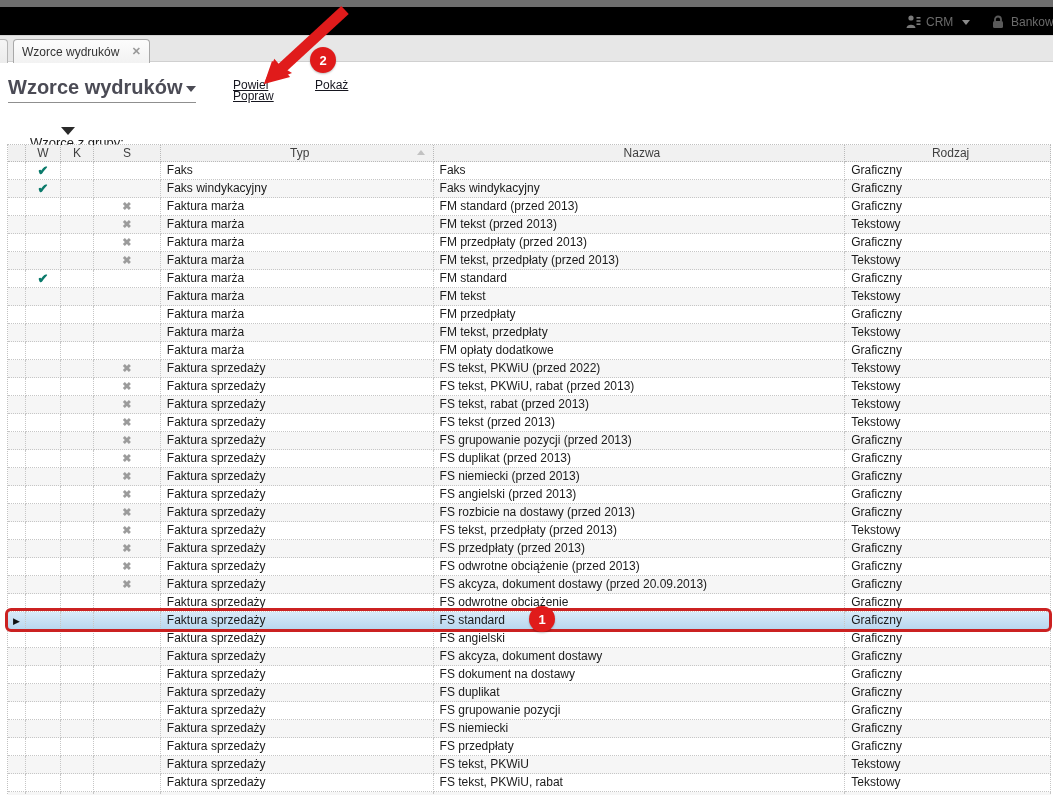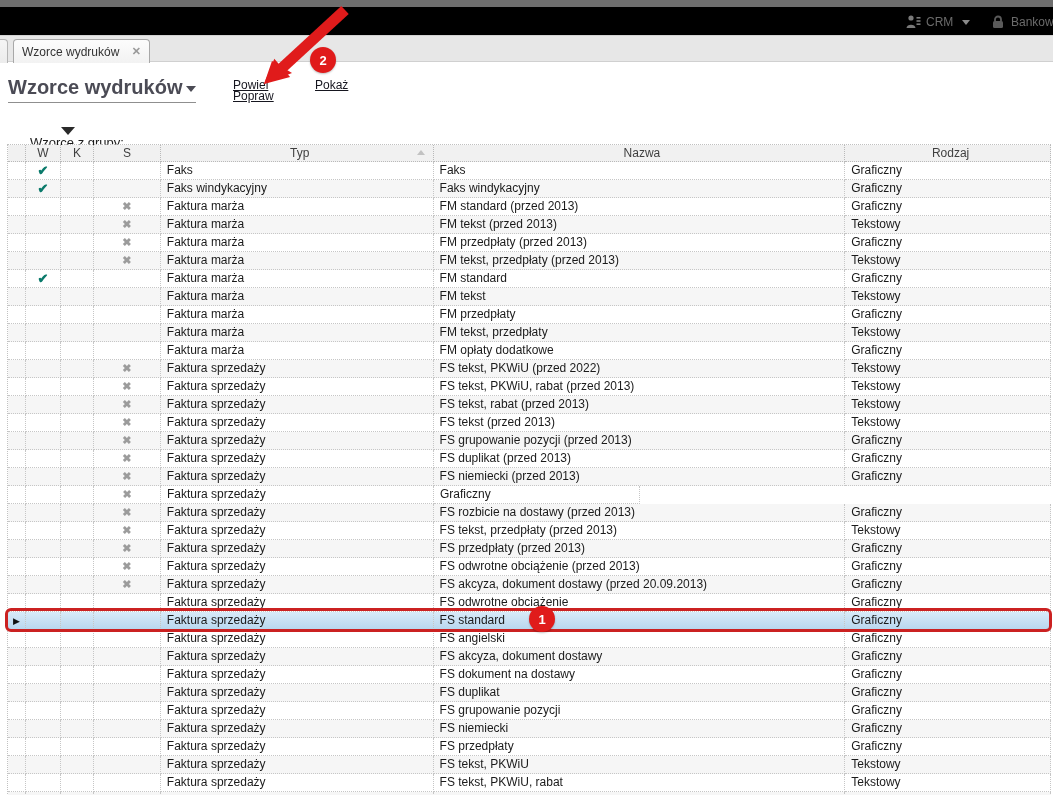--- a/index.html
+++ b/index.html
@@ -298,20 +298,21 @@
           <div class="cell c-typ">Faktura sprzedaży</div>
           <div class="cell c-nazwa">FS niemiecki (przed 2013)</div>
           <div class="cell c-rodzaj">Graficzny</div>
         </div>
         <div class="trow">
           <div class="cell c-ind"></div>
           <div class="cell c-w"></div>
           <div class="cell c-k"></div>
           <div class="cell c-s"><span class="xmk">✖</span></div>
           <div class="cell c-typ">Faktura sprzedaży</div>
+          <div class="cell c-nazwa">FS angielski (przed 2013)</div>
           <div class="cell c-rodzaj">Graficzny</div>
         </div>
         <div class="trow alt">
           <div class="cell c-ind"></div>
           <div class="cell c-w"></div>
           <div class="cell c-k"></div>
           <div class="cell c-s"><span class="xmk">✖</span></div>
           <div class="cell c-typ">Faktura sprzedaży</div>
           <div class="cell c-nazwa">FS rozbicie na dostawy (przed 2013)</div>
           <div class="cell c-rodzaj">Graficzny</div>

